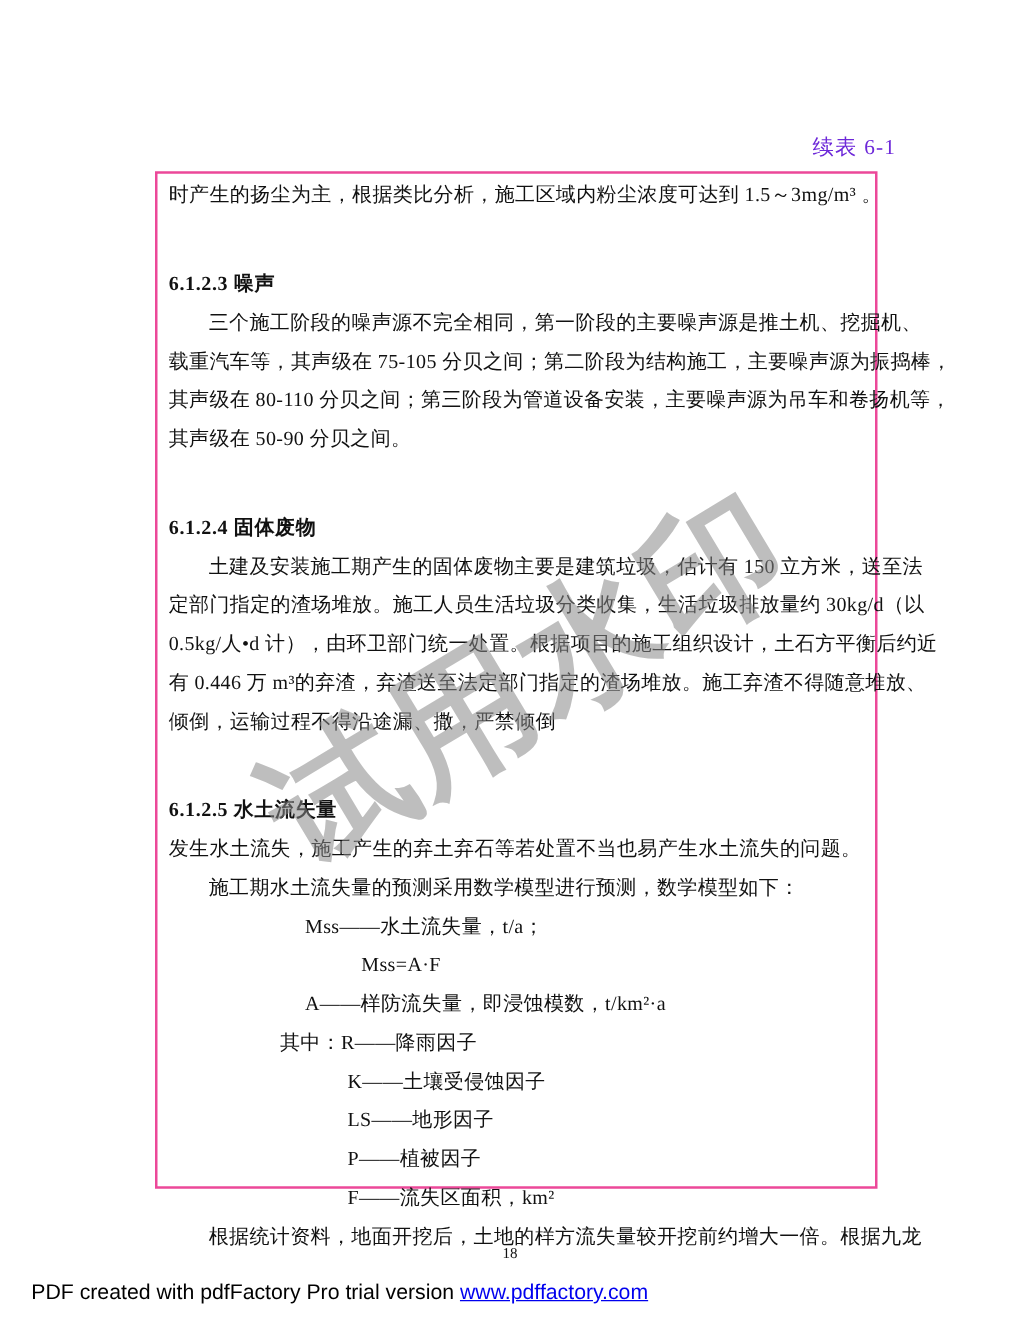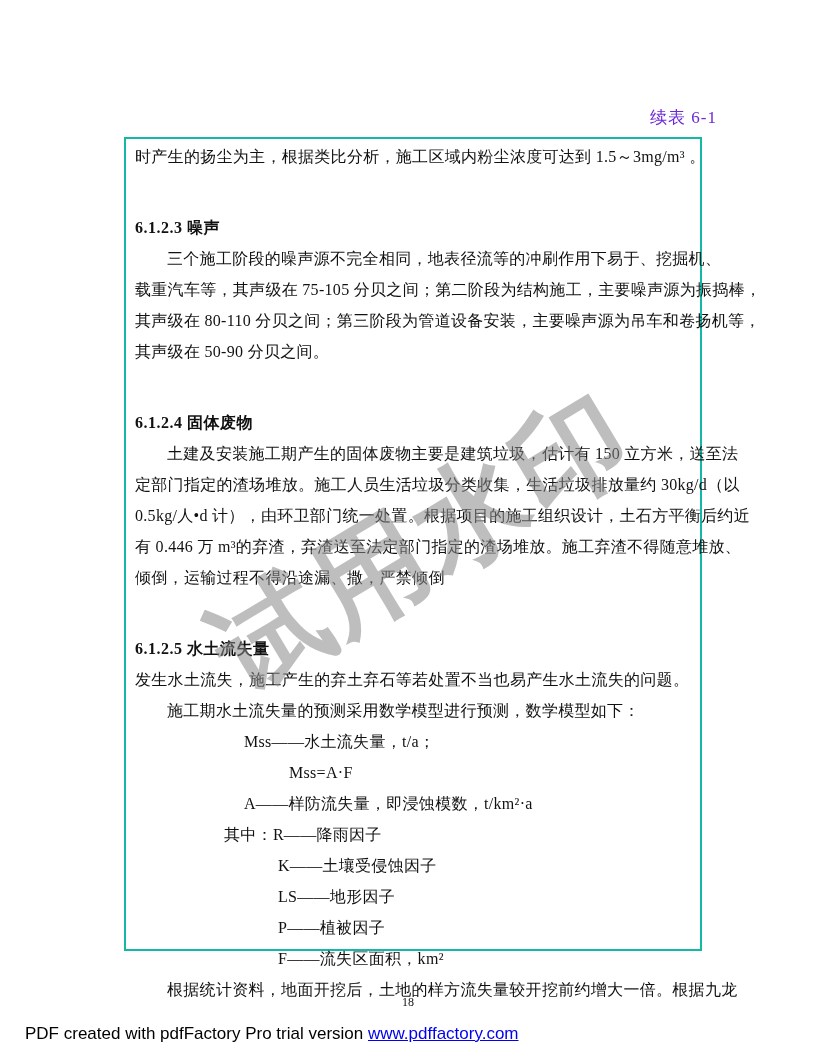--- a/index.html
+++ b/index.html
@@ -18,21 +18,21 @@
     top: 106px; right: 99px;
     font-size: 17px;
     letter-spacing: 1px;
     color: #6d28d9;
   }
 
   .content-box {
     position: absolute;
     left: 124px; top: 137px;
     width: 578px; height: 814px;
-    border: 2px solid #14b8a6;
+    border: 2px solid #ec4899;
     padding: 2px 8px 0 9px;
     background: transparent;
   }
 
   .line {
     height: 31px;
     line-height: 31px;
     font-size: 16px;
     white-space: nowrap;
     letter-spacing: 0.3px;
@@ -89,21 +89,21 @@
 </head>
 <body>
 
 <div class="page">
 
   <div class="continuation-label">续表 6-1</div>
 
   <div class="content-box">
     <div class="line">时产生的扬尘为主，根据类比分析，施工区域内粉尘浓度可达到 1.5～3mg/m³ 。</div>
     <div class="line heading">6.1.2.3 噪声</div>
-    <div class="line ind">三个施工阶段的噪声源不完全相同，地表径流等的冲刷作用下易于、挖掘机、</div>
+    <div class="line ind">三个施工阶段的噪声源不完全相同，第一阶段的主要噪声源是推土机、挖掘机、</div>
     <div class="line">载重汽车等，其声级在 75-105 分贝之间；第二阶段为结构施工，主要噪声源为振捣棒，</div>
     <div class="line">其声级在 80-110 分贝之间；第三阶段为管道设备安装，主要噪声源为吊车和卷扬机等，</div>
     <div class="line">其声级在 50-90 分贝之间。</div>
     <div class="line heading">6.1.2.4 固体废物</div>
     <div class="line ind">土建及安装施工期产生的固体废物主要是建筑垃圾，估计有 150 立方米，送至法</div>
     <div class="line">定部门指定的渣场堆放。施工人员生活垃圾分类收集，生活垃圾排放量约 30kg/d（以</div>
     <div class="line">0.5kg/人•d 计），由环卫部门统一处置。根据项目的施工组织设计，土石方平衡后约近</div>
     <div class="line">有 0.446 万 m³的弃渣，弃渣送至法定部门指定的渣场堆放。施工弃渣不得随意堆放、</div>
     <div class="line">倾倒，运输过程不得沿途漏、撒，严禁倾倒</div>
     <div class="line heading">6.1.2.5 水土流失量</div>

